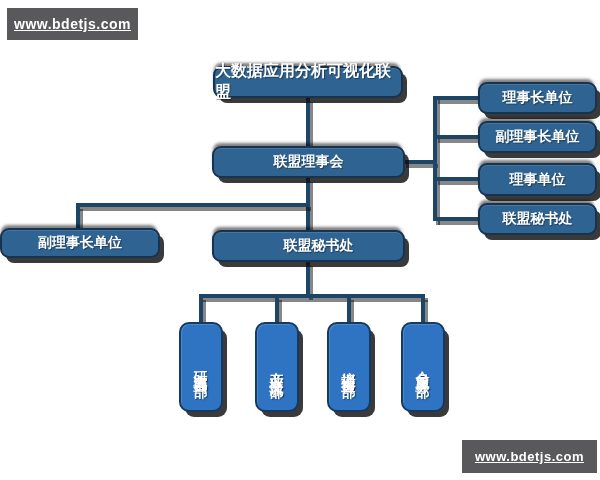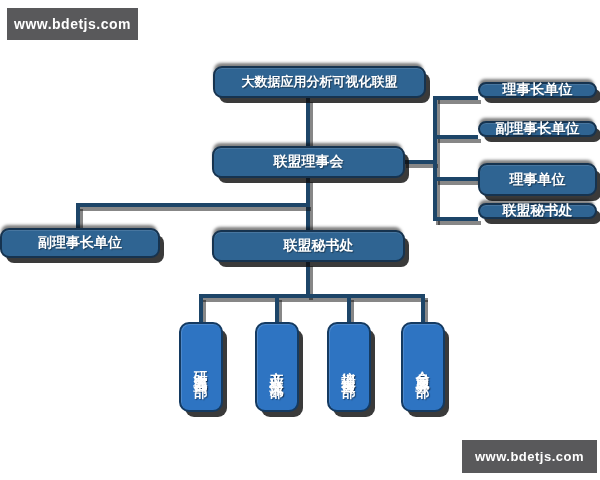--- a/index.html
+++ b/index.html
@@ -19,20 +19,21 @@
   .watermark {
     position: absolute;
     background: var(--watermark-bg, #59595b);
     color: var(--text, #ffffff);
     font-weight: bold;
     font-size: 14px;
     display: flex;
     align-items: center;
     justify-content: center;
     letter-spacing: 0.5px;
+    text-decoration: underline;
   }
   .wm-top { left: 7px; top: 8px; width: 131px; height: 32px; }
   .wm-bottom { left: 462px; top: 440px; width: 135px; height: 33px; font-size: 13px; }
 
   
   .obox {
     position: absolute;
     background: var(--box-fill, #2f6492);
     border: 2px solid var(--box-border, #16334f);
     border-radius: 9px;
@@ -41,25 +42,25 @@
     display: flex;
     align-items: center;
     justify-content: center;
     box-sizing: border-box;
     box-shadow: 5px 6px 0 -1px rgba(15,15,15,0.82),
                 -1px -5px 3px -2px rgba(0,0,0,0.5),
                 inset 0 1px 0 rgba(255,255,255,0.12);
     text-shadow: 1px 1px 1px rgba(0,0,0,0.4);
     z-index: 3;
   }
-  .b-title       { left: 213px; top: 66px;  width: 213px; height: 32px; font-size: 13px; }
+  .b-title       { left: 213px; top: 66px;  width: 190px; height: 32px; font-size: 16px; }
   .b-council     { left: 212px; top: 146px; width: 193px; height: 32px; font-size: 14px; }
   .b-secretariat { left: 212px; top: 230px; width: 193px; height: 32px; font-size: 14px; padding-left: 20px; }
   .b-expert      { left: 0px;   top: 228px; width: 160px; height: 30px; font-size: 14px; }
-  .b-unit        { left: 478px; width: 119px; height: 16px; font-size: 14px; }
+  .b-unit        { left: 478px; width: 119px; height: 32px; font-size: 14px; }
   .b-unit-0 { top: 82px; }
   .b-unit-1 { top: 121px; }
   .b-unit-2 { top: 163px; height: 33px; }
   .b-unit-3 { top: 203px; }
 
   
   .dbox {
     position: absolute;
     top: 322px;
     width: 44px;

